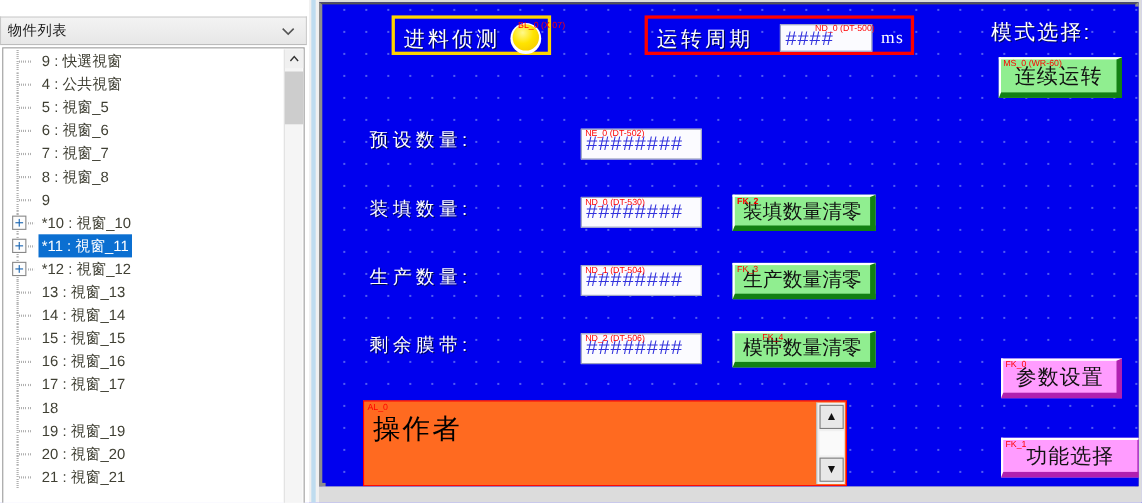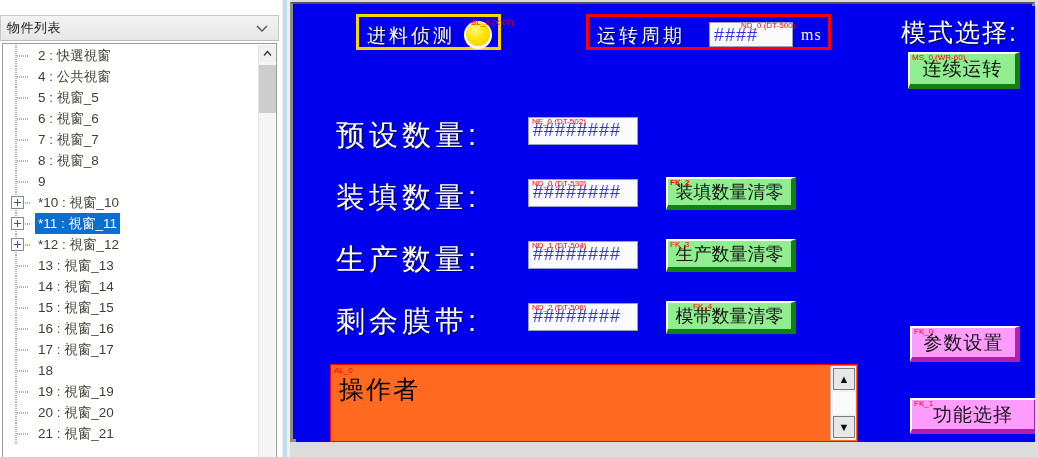--- a/index.html
+++ b/index.html
@@ -159,48 +159,48 @@
     white-space:nowrap;line-height:19px;
   }
   .cycle-num{left:120px;top:5px;width:84px;height:25px;}
   .cycle-unit{
     position:absolute;left:212px;top:9px;font-size:16px;color:#ffffff;
     font-family:"Liberation Serif",serif;letter-spacing:1px;
   }
 
   
   .mode-label{
-    position:absolute;left:605px;top:10px;font-size:25px;color:#ffffff;
+    position:absolute;left:605px;top:10px;font-size:19px;color:#ffffff;
     letter-spacing:2px;white-space:nowrap;text-shadow:1px 1px 0 #000a55;
   }
   .btn3d{
     position:absolute;box-sizing:border-box;
     border-top:2px solid #ffffff;border-left:2px solid #ffffff;
     display:flex;align-items:center;justify-content:center;
   }
   .btn3d .cap{
     font-size:19px;color:#111111;white-space:nowrap;letter-spacing:1px;
   }
   .btn-green{background:#90ee90;border-right:5px solid #128012;border-bottom:5px solid #128012;}
   .btn-pink{background:#ff9cff;border-right:5px solid #b020b0;border-bottom:5px solid #b020b0;}
   .mode-btn{left:612px;top:46px;width:112px;height:37px;}
   .mode-btn .cap{font-size:19px;}
 
   
   .row-label{
-    position:absolute;font-size:29px;color:#ffffff;letter-spacing:4px;
+    position:absolute;font-size:17px;color:#ffffff;letter-spacing:4px;
     white-space:nowrap;text-shadow:1px 1px 0 #000a55;
   }
   .row-num{width:110px;height:28px;}
   .row-btn{width:130px;height:33px;}
   .row-btn .cap{font-size:18px;letter-spacing:0px;}
 
   
   .alarm-box{
-    position:absolute;left:34px;top:358px;width:528px;height:78px;
+    position:absolute;left:34px;top:358px;width:440px;height:78px;
     background:#ff6a20;border:1px solid #ff0000;box-sizing:border-box;
   }
   .alarm-text{
     position:absolute;left:8px;top:8px;font-size:25px;color:#000000;
     font-family:"Liberation Serif","DejaVu Serif",serif;letter-spacing:2px;
   }
   .alarm-scroll{
     position:absolute;right:1px;top:1px;width:26px;height:74px;
     background:#f0f0f0;border-left:1px solid #b6b6b6;box-sizing:border-box;
   }
@@ -230,21 +230,21 @@
       <span class="panel-header-title">物件列表</span>
       <span class="panel-header-chevron">
         <svg width="16" height="16" viewBox="0 0 16 16">
             <path d="M3 6 L8 11 L13 6" stroke="#555" stroke-width="1.4" fill="none"></path>
           </svg>
       </span>
     </div>
 
     <div class="tree-wrap">
       <div class="tree" id="tree">
-          <div class="tree-row"><span class="guide"></span><span class="elbow"></span><span class="tree-label">2 : 快選視窗</span></div>
+          <div class="tree-row"><span class="guide"></span><span class="elbow"></span><span class="tree-label">9 : 快選視窗</span></div>
           <div class="tree-row"><span class="guide"></span><span class="elbow"></span><span class="tree-label">4 : 公共視窗</span></div>
           <div class="tree-row"><span class="guide"></span><span class="elbow"></span><span class="tree-label">5 : 視窗_5</span></div>
           <div class="tree-row"><span class="guide"></span><span class="elbow"></span><span class="tree-label">6 : 視窗_6</span></div>
           <div class="tree-row"><span class="guide"></span><span class="elbow"></span><span class="tree-label">7 : 視窗_7</span></div>
           <div class="tree-row"><span class="guide"></span><span class="elbow"></span><span class="tree-label">8 : 視窗_8</span></div>
           <div class="tree-row"><span class="guide"></span><span class="elbow"></span><span class="tree-label">9</span></div>
           <div class="tree-row has-expander"><span class="guide"></span><span class="expander"></span><span class="elbow" style="left: 22px; width: 6px;"></span><span class="tree-label">*10 : 視窗_10</span></div>
           <div class="tree-row selected has-expander"><span class="guide"></span><span class="expander"></span><span class="elbow" style="left: 22px; width: 6px;"></span><span class="tree-label">*11 : 視窗_11</span></div>
           <div class="tree-row has-expander"><span class="guide"></span><span class="expander"></span><span class="elbow" style="left: 22px; width: 6px;"></span><span class="tree-label">*12 : 視窗_12</span></div>
           <div class="tree-row"><span class="guide"></span><span class="elbow"></span><span class="tree-label">13 : 視窗_13</span></div>

